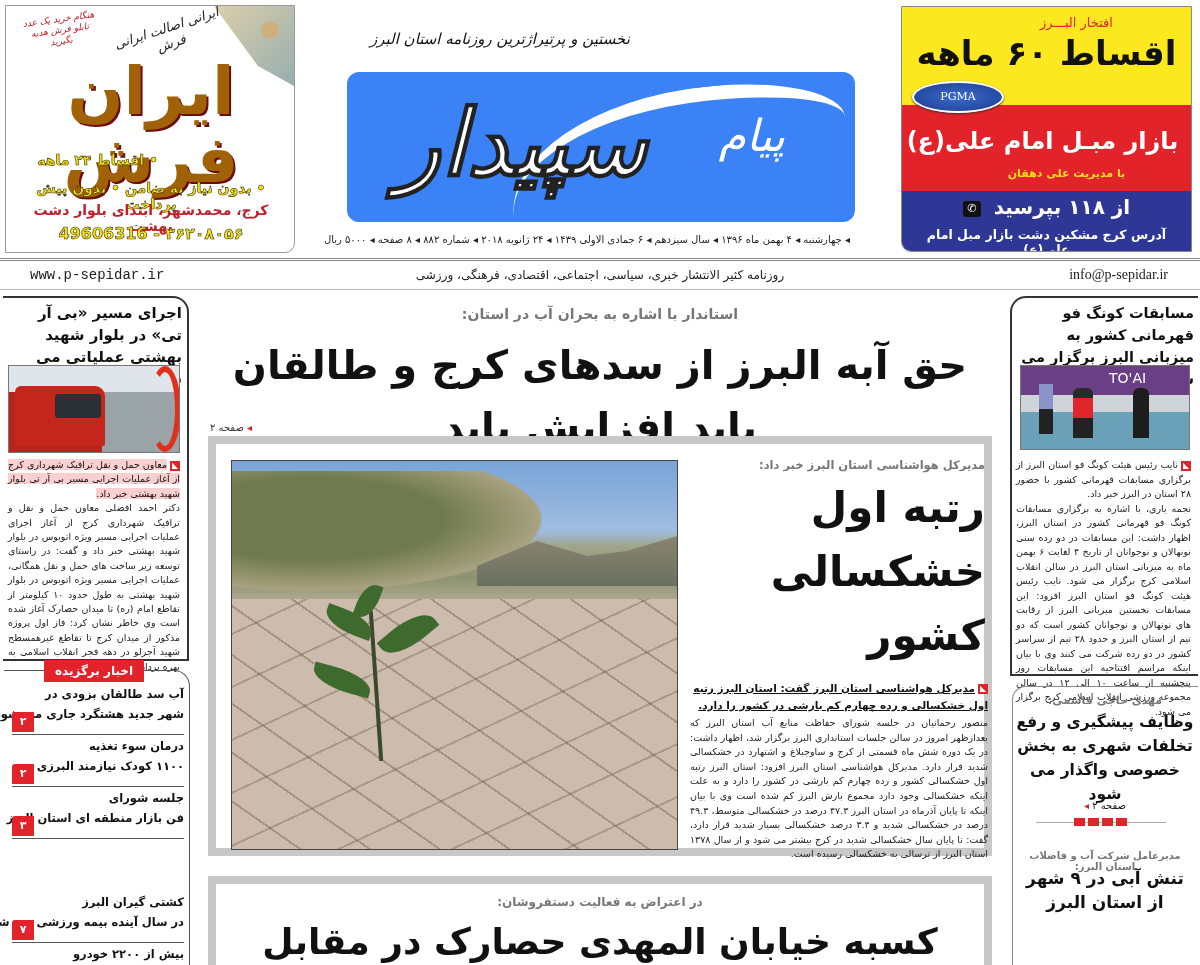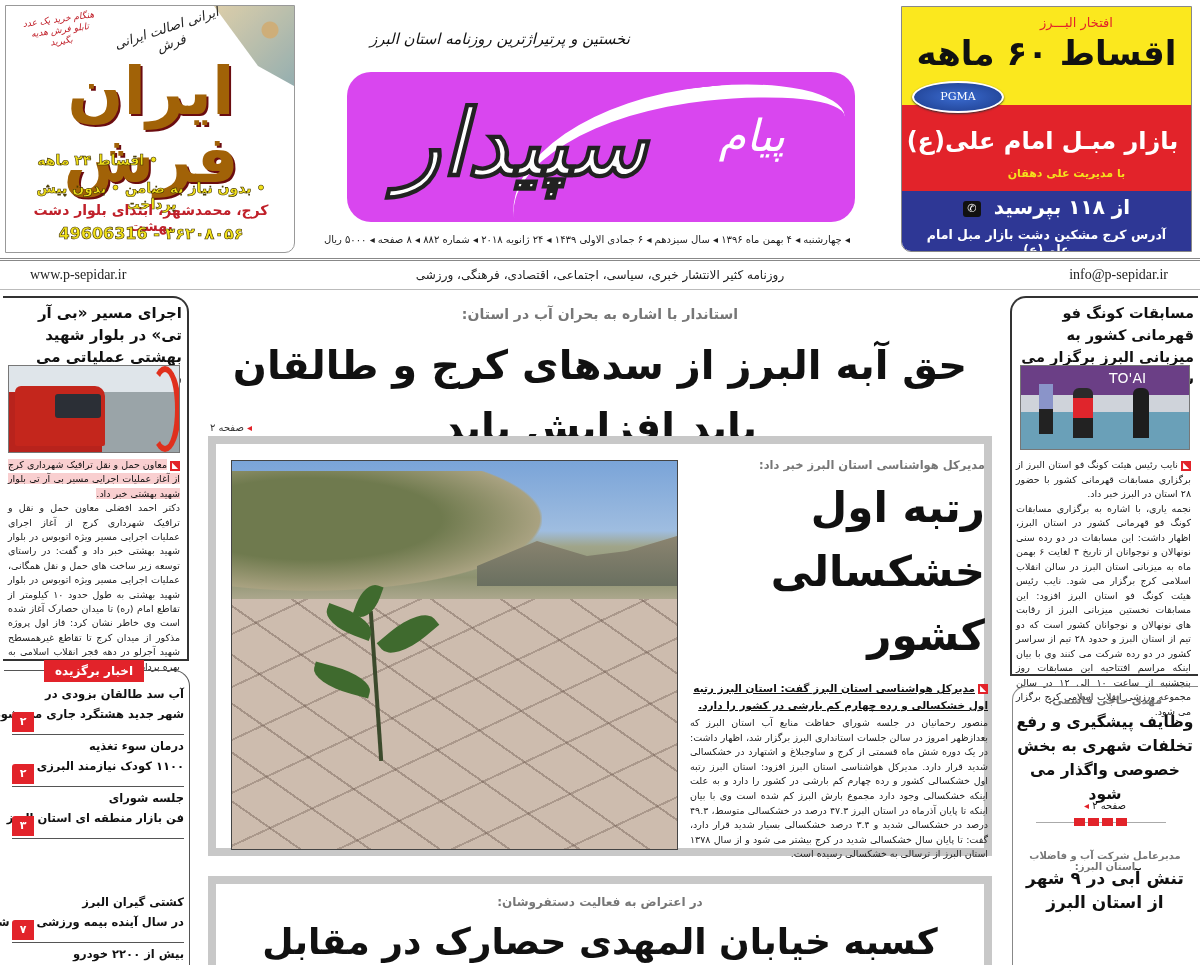--- a/index.html
+++ b/index.html
@@ -34,21 +34,21 @@
   #ad-left .l2 { top: 196px; font-size: 14px; color:#c0202a; }
   #ad-left .l3 { top: 218px; font-size: 16px; color:#f2e21a; -webkit-text-stroke: .6px #3b2c00; letter-spacing: 1px; }
 
   #logo-area { left: 330px; top: 20px; width: 540px; height: 235px; }
   #logo-area .tagline {
     position: absolute; left: 20px; top: 10px; width: 300px; text-align: center;
     font-family: "DejaVu Serif", serif; font-style: italic; font-size: 15px; color: #111;
   }
   #logo-area .red-box {
     position: absolute; left: 17px; top: 52px; width: 508px; height: 150px;
-    background: #d946ef; border-radius: 24px; overflow: hidden;
+    background: #3b82f6; border-radius: 12px; overflow: hidden;
   }
   #logo-area .red-box .payam {
     position: absolute; right: 70px; top: 38px; font-family:"DejaVu Serif", serif; font-style: italic;
     font-size: 44px; color:#fff; writing-mode: horizontal-tb;
   }
   #logo-area .red-box .sepidar {
     position: absolute; left: 10px; top: 6px; width: 330px; text-align:center;
     font-family:"DejaVu Serif", serif; font-weight: bold; font-style: italic; font-size: 92px; color:#fff;
     line-height: 130px; -webkit-text-stroke: 1.5px #222;
   }
@@ -73,21 +73,21 @@
   #ad-right .big { position:absolute; left: 0; top: 26px; width:100%; text-align:center; font-weight:bold; font-size: 34px; color:#111; }
   #ad-right .pgma { position:absolute; left: 10px; top: 74px; width: 92px; height: 32px; border-radius: 50%; background: radial-gradient(ellipse at center, #3a6bd0, #1d3c8a); border: 2px solid #fff; color:#fff; font-family:"DejaVu Serif", serif; font-size: 11px; text-align:center; line-height: 28px; box-shadow: 0 1px 2px #333;}
   #ad-right .bazaar { position:absolute; left: 0; top: 120px; width:100%; text-align:center; font-weight: bold; font-size: 24px; color:#fff; padding-right: 8px;}
   #ad-right .manager { position:absolute; left: 0; top: 160px; width: 100%; text-align:center; font-weight:bold; font-size: 11px; color:#f5e21d; padding-left: 40px; }
   #ad-right .ask { position:absolute; left: 0; top: 188px; width:100%; text-align:center; font-weight:bold; font-size: 20px; color:#fff; }
   #ad-right .phone-icon { display:inline-block; width: 18px; height: 16px; background:#111; color:#fff; border-radius: 3px; font-size: 11px; line-height: 16px; text-align:center; vertical-align: middle; margin-right: 6px; }
   #ad-right .addr { position:absolute; left: 0; top: 220px; width:100%; text-align:center; font-weight:bold; font-size: 12.5px; color:#fff; }
 
   
   #info-bar { left: 0; top: 258px; width: 1200px; height: 32px; border-top: 3px double #888; border-bottom: 1px solid #bbb; }
-  #info-bar .web { position:absolute; left: 30px; top: 6px; font-family:Liberation Serif, serif; font-size: 14px; direction: ltr; color:#222;text-align:center; }
+  #info-bar .web { position:absolute; left: 30px; top: 6px; font-family:Liberation Mono, monospace; font-size: 14px; direction: ltr; color:#222;text-align:center; }
   #info-bar .mail { position:absolute; right: 32px; top: 6px; font-family:"Liberation Serif", serif; font-size: 14px; direction: ltr; color:#222; }
   #info-bar .desc { position:absolute; left: 300px; width: 600px; top: 7px; text-align:center; font-size: 12px; color:#222; }
 
   
   .frame-left { left: 3px; top: 296px; width: 186px; height: 365px; border: 2px solid #333; border-left: none; border-top: none; border-radius: 0 16px 0 0; border-top: 2px solid #333; }
   .frame-right { left: 1010px; top: 296px; width: 188px; height: 380px; border: 2px solid #333; border-right: none; border-radius: 16px 0 0 0; }
 
   
   .lhead { left: 6px; top: 302px; width: 176px; text-align:right; font-weight:bold; font-size: 15px; line-height: 22px; }
   .lphoto { left: 8px; top: 365px; width: 172px; height: 88px; background:

